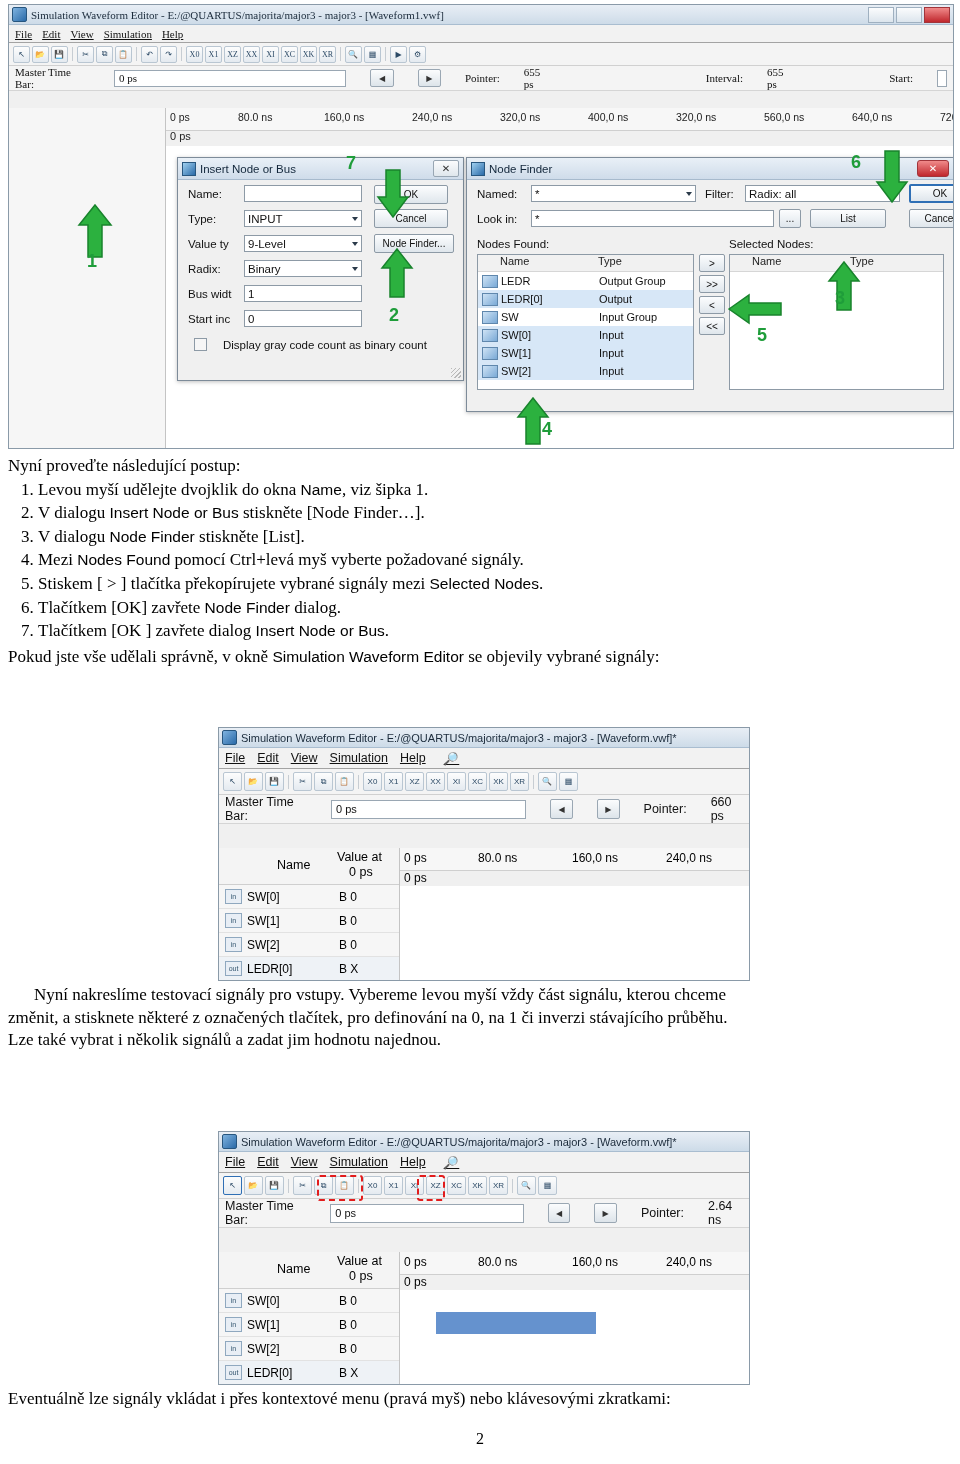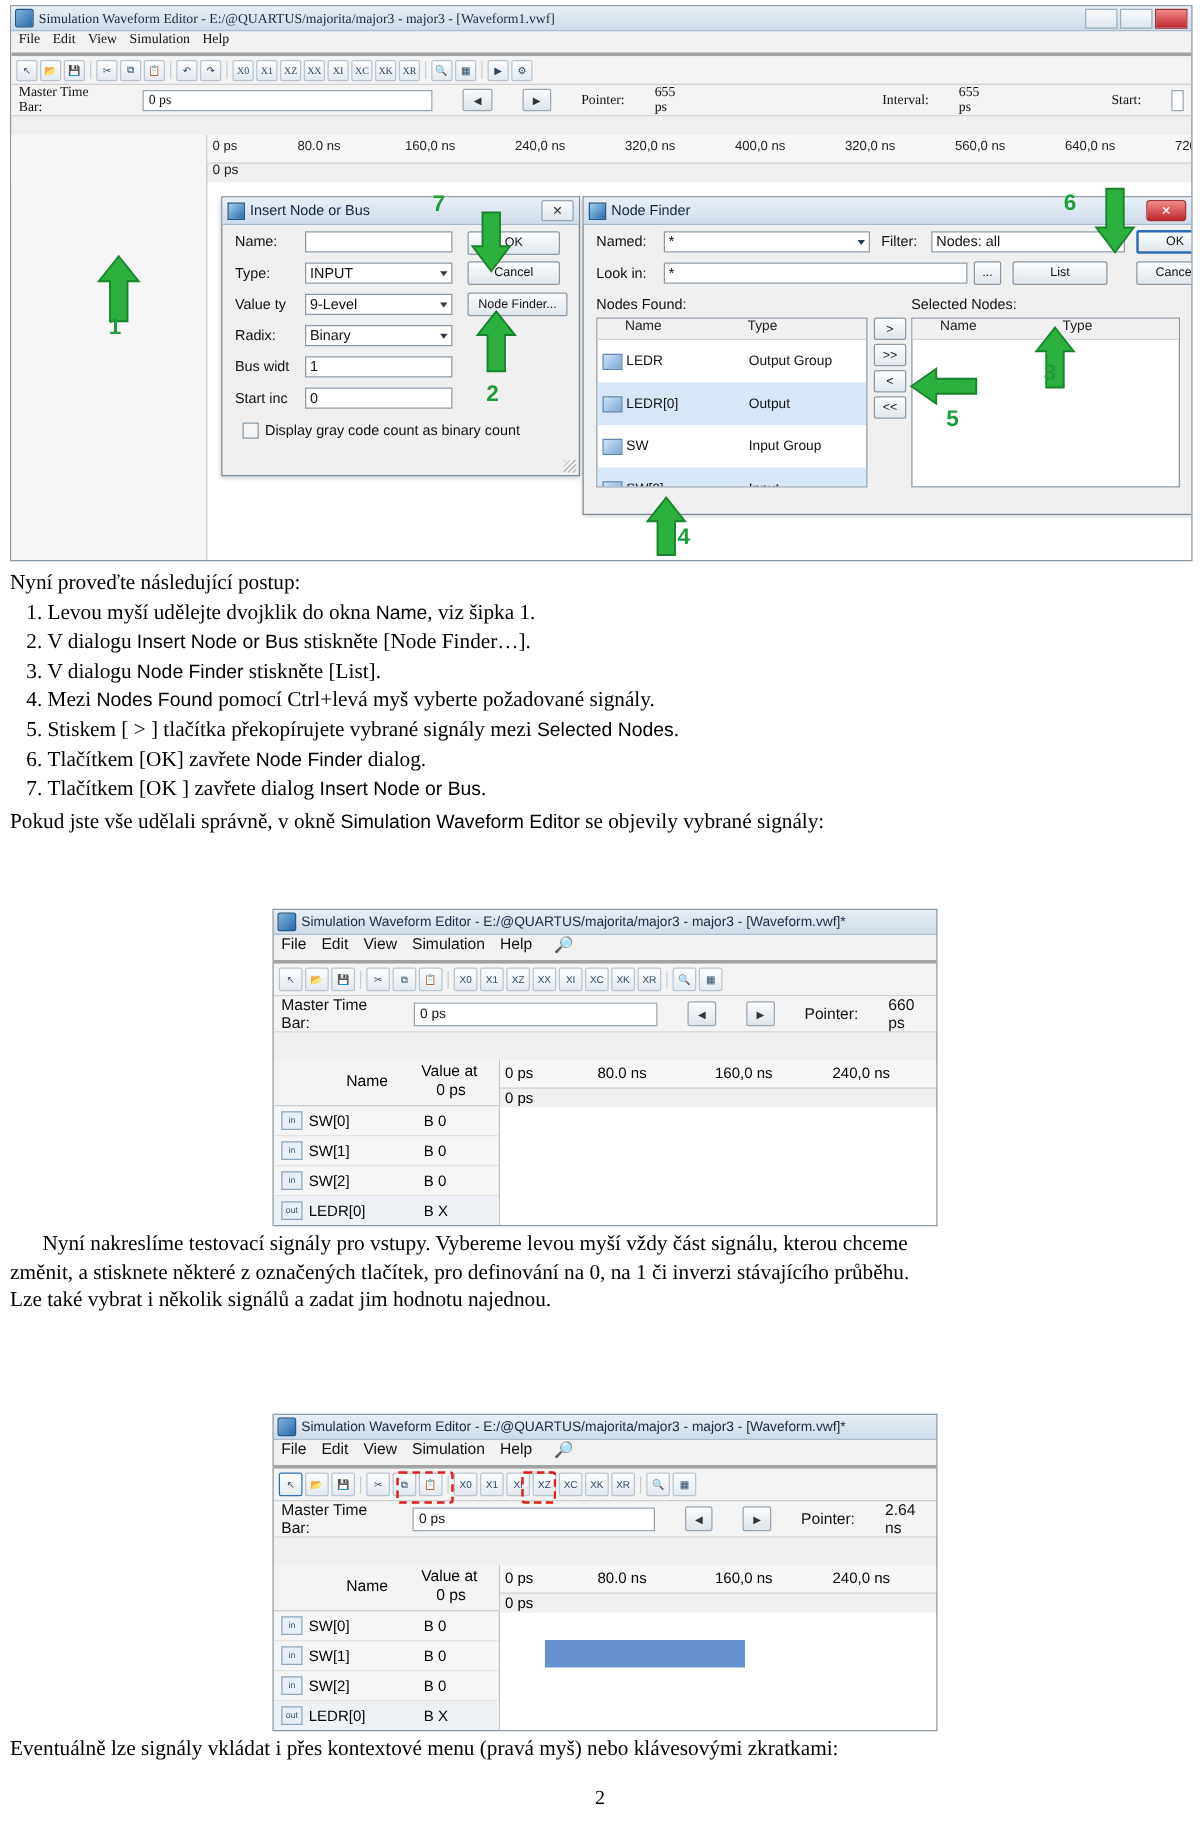--- a/index.html
+++ b/index.html
@@ -20,23 +20,23 @@
     font-size:11px; color:#1a2a3a;
     padding:0 3px;
     position:relative;
   }
   .ticon {
     width:13px;height:13px;margin-right:4px;
     background:linear-gradient(135deg,#7fb3e0,#2a6aa8);
     border:1px solid #27567f;border-radius:2px;flex:none;
   }
   .menubar {
-    height:17px;background:#f2f2f2;border-bottom:3px solid #a3a3a3;
-    display:flex;align-items:flex-start;gap:10px;
-    font-size:11px;padding:0 6px;color:#111;
+    height:17px;background:#f2f2f2;border-bottom:1px solid #a3a3a3;
+    display:flex;align-items:center;gap:10px;
+    font-size:11px;padding:0 6px;color:#111;text-decoration:underline;
   }
   .toolbar {
     height:22px;background:#f4f4f4;border-bottom:1px solid #d0d0d0;
     display:flex;align-items:center;gap:2px;padding:0 4px;
   }
   .tbtn {
     width:15px;height:15px;border:1px solid #b9c6d2;border-radius:2px;
     background:linear-gradient(to bottom,#fdfdfd,#e4eaf0);
     font-size:8px;display:flex;align-items:center;justify-content:center;color:#2c4a66;
   }
@@ -127,21 +127,21 @@
     box-sizing:border-box;
   }
   .btn.sel{border:2px solid #2f6fb5;}
   .listbox{
     background:#fff;border:1px solid #8d9aa6;box-sizing:border-box;overflow:hidden;
   }
   .lhdr{
     height:16px;background:#f1f1f1;border-bottom:1px solid #d6d6d6;
     display:flex;font-size:11px;color:#222;
   }
-  .lrow{height:34px;display:flex;align-items:center;font-size:11px;color:#111;}
+  .lrow{height:18px;display:flex;align-items:center;font-size:11px;color:#111;}
   .lrow .ic{width:14px;height:11px;margin:0 3px 0 4px;flex:none;
     background:linear-gradient(135deg,#cfe3f5,#79a9d6);border:1px solid #5f87ad;}
   .lrow.hl{background:#d7e7f7;}
 
   
   .arrow{position:absolute;}
   .arrow svg{display:block;}
   .num{
     position:absolute;font-family:"Liberation Sans",sans-serif;
     font-weight:bold;font-size:18px;color:#1f9d3a;
@@ -281,21 +281,21 @@
 
       <div style="position:absolute;left:10px;top:105px;" class="lbl">Radix:</div>
       <div class="combo" style="left:66px;top:102px;width:118px;position:absolute;">Binary</div>
 
       <div style="position:absolute;left:10px;top:130px;" class="lbl">Bus widt</div>
       <div class="inp" style="left:66px;top:127px;width:118px;position:absolute;">1</div>
 
       <div style="position:absolute;left:10px;top:155px;" class="lbl">Start inc</div>
       <div class="inp" style="left:66px;top:152px;width:118px;position:absolute;">0</div>
 
-      <div style="position:absolute;left:16px;top:180px;display:flex;align-items:center;gap:5px;">
+      <div style="position:absolute;left:16px;top:180px;display:flex;align-items:center;gap:16px;">
         <div style="width:11px;height:11px;border:1px solid #8d9aa6;background:#f6f6f6;"></div>
         <span class="lbl">Display gray code count as binary count</span>
       </div>
 
       <div class="btn" style="position:absolute;left:196px;top:27px;width:74px;height:19px;">OK</div>
       <div class="btn" style="position:absolute;left:196px;top:51px;width:74px;height:19px;">Cancel</div>
       <div class="btn" style="position:absolute;left:196px;top:76px;width:80px;height:19px;">Node Finder...</div>
 
       <div style="position:absolute;right:2px;bottom:2px;width:10px;height:10px;
                   background:repeating-linear-gradient(135deg,#b9b9b9 0 1px,transparent 1px 3px);"></div>
@@ -304,21 +304,21 @@
     <div class="dlg" style="left:457px;top:152px;width:486px;height:253px;">
       <div class="dt">
         <div style="width:12px;height:12px;background:linear-gradient(135deg,#9fd0f0,#2a6aa8);border:1px solid #27567f;margin-right:4px;"></div>
         <span>Node Finder</span>
         <div class="closebtn">✕</div>
       </div>
 
       <div style="position:absolute;left:10px;top:30px;" class="lbl">Named:</div>
       <div class="combo" style="position:absolute;left:64px;top:27px;width:165px;">*</div>
       <div style="position:absolute;left:238px;top:30px;" class="lbl">Filter:</div>
-      <div class="combo" style="position:absolute;left:278px;top:27px;width:155px;">Nodes: all</div>
+      <div class="combo" style="position:absolute;left:278px;top:27px;width:155px;">Radix: all</div>
       <div class="btn sel" style="position:absolute;left:442px;top:26px;width:62px;height:19px;">OK</div>
 
       <div style="position:absolute;left:10px;top:55px;" class="lbl">Look in:</div>
       <div class="inp" style="position:absolute;left:64px;top:52px;width:243px;">*</div>
       <div class="btn" style="position:absolute;left:312px;top:51px;width:22px;height:19px;">...</div>
       <div class="btn" style="position:absolute;left:343px;top:51px;width:76px;height:19px;">List</div>
       <div class="btn" style="position:absolute;left:442px;top:51px;width:62px;height:19px;">Cancel</div>
 
       <div style="position:absolute;left:10px;top:80px;" class="lbl">Nodes Found:</div>
       <div style="position:absolute;left:262px;top:80px;" class="lbl">Selected Nodes:</div>

